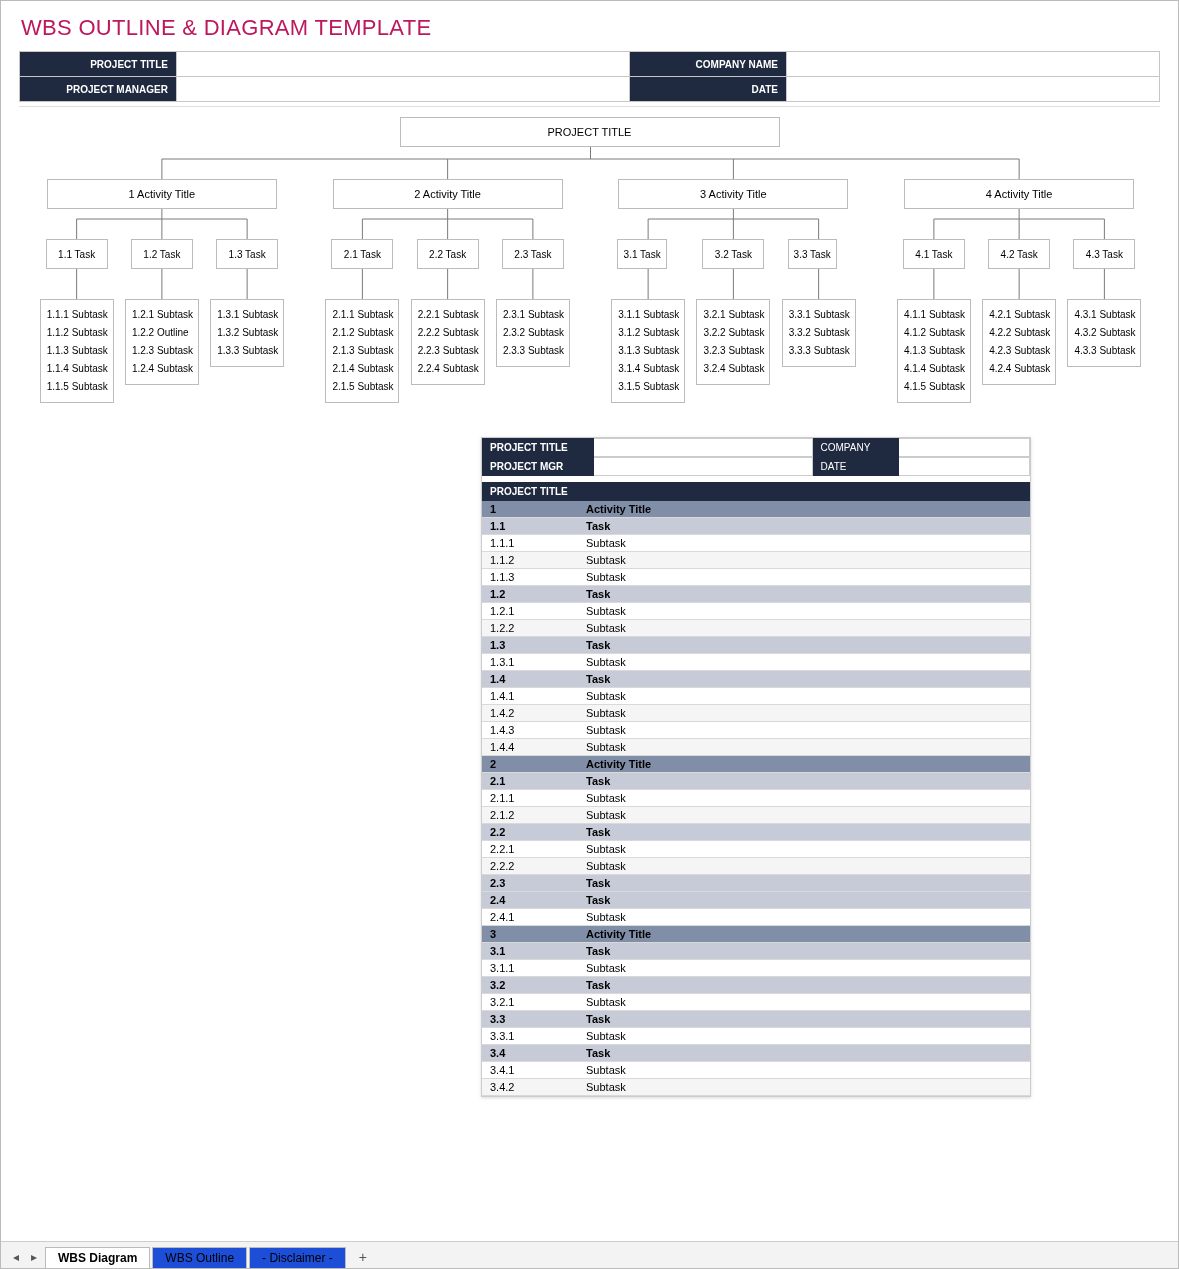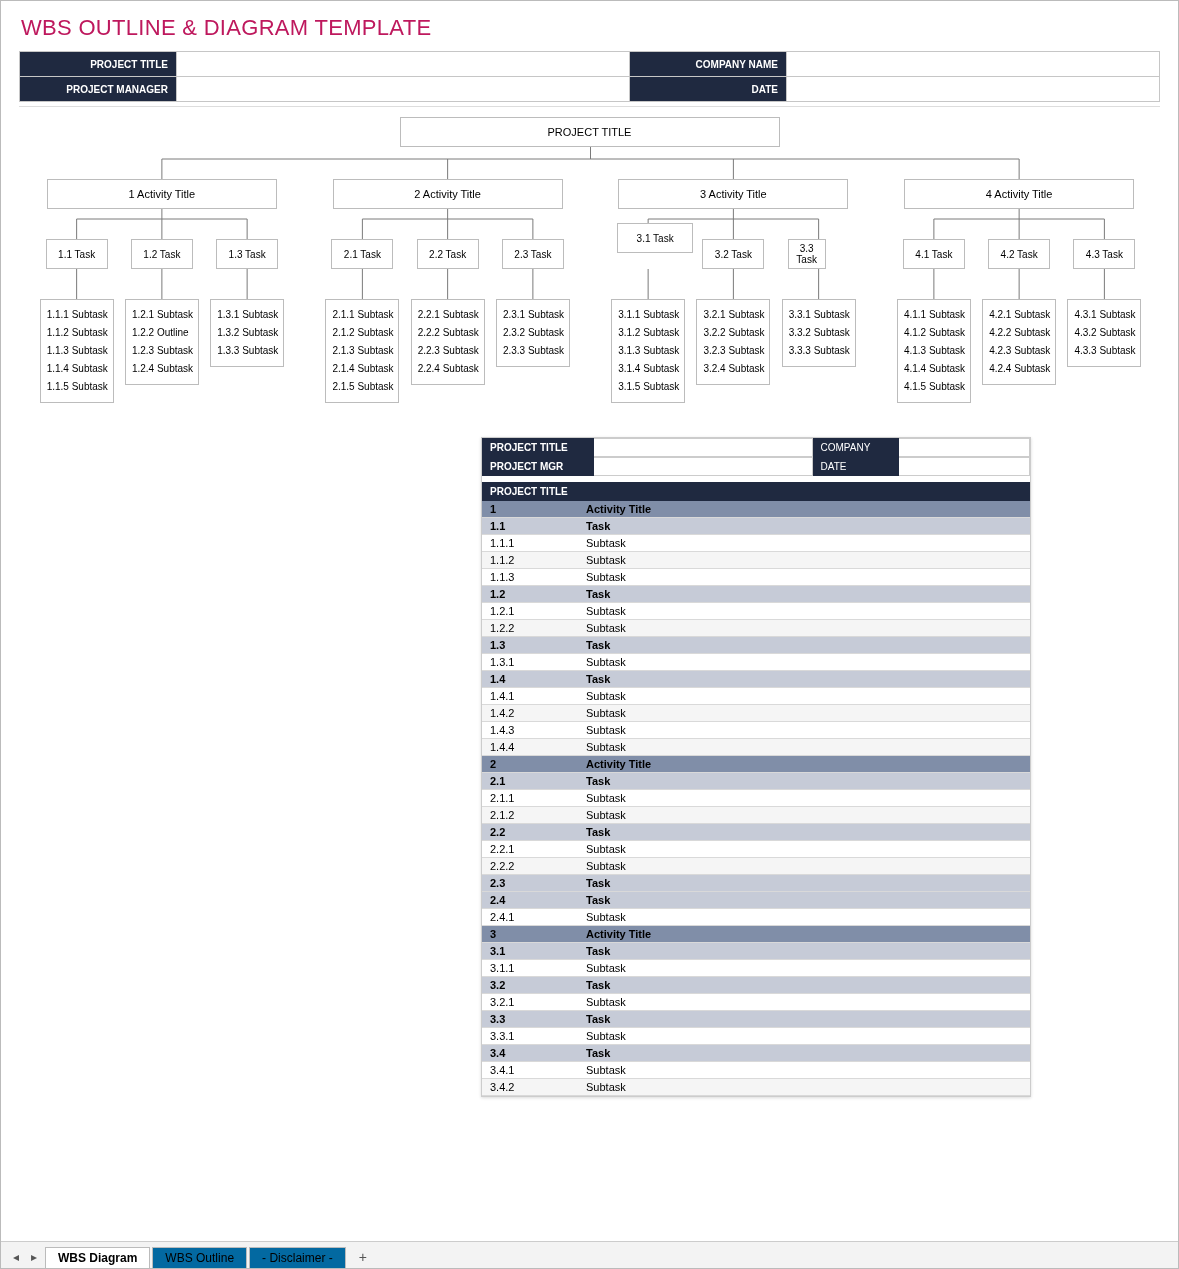--- a/index.html
+++ b/index.html
@@ -33,21 +33,21 @@
 .orow{display:flex;border-bottom:1px solid #d9d9d9}
 .orow .c1{width:80px;padding:2px 8px}
 .orow .c2{flex:1;padding:2px 8px}
 .st-at{background:#808ea8;color:#000;font-weight:700}
 .st-tk{background:#c6cbd7;font-weight:700}
 .st-sub{background:#fff}
 .st-sub.alt{background:#f5f5f5}
 
 .tabs{position:absolute;left:0;right:0;bottom:0;height:26px;border-top:1px solid #ccc;background:#f3f3f3;display:flex;align-items:flex-end;font-size:12px;padding-left:6px}
 .tabs .nav{width:18px;height:22px;display:flex;align-items:center;justify-content:center;color:#555}
-.tabs .tab{border:1px solid #bbb;border-bottom:none;padding:3px 12px;margin-left:2px;background:#0369a1;cursor:pointer;font-size:12px}
+.tabs .tab{border:1px solid #bbb;border-bottom:none;padding:3px 12px;margin-left:2px;background:#1d4ed8;cursor:pointer;font-size:12px}
 .tabs .tab.active{background:#fff;font-weight:700}
 .tabs .plus{width:22px;text-align:center;font-size:14px;padding:3px 6px;color:#555;cursor:pointer}
 hr.sep{border:none;border-top:1px solid #ddd;margin:0 0 8px 0}
 </style>
 </head>
 <body>
 
 <div class="page">
   <div class="title">WBS OUTLINE &amp; DIAGRAM TEMPLATE</div>
 
@@ -150,36 +150,36 @@
         <div>2.2.2 Subtask</div>
         <div>2.2.3 Subtask</div>
         <div>2.2.4 Subtask</div>
       </div>
       <div class="node task" style="left: 482.875px; top: 122px; width: 62px;">2.3 Task</div>
       <div class="node subs" style="left: 476.875px; top: 182px; width: 74px;">
         <div>2.3.1 Subtask</div>
         <div>2.3.2 Subtask</div>
         <div>2.3.3 Subtask</div>
       </div>
-      <div class="node task" style="left: 598.125px; top: 106px; width: 76px;">3.1 Task</div>
+      <div class="node task" style="left: 598.125px; top: 122px; width: 50px;">3.1 Task</div>
       <div class="node subs" style="left: 592.125px; top: 182px; width: 74px;">
         <div>3.1.1 Subtask</div>
         <div>3.1.2 Subtask</div>
         <div>3.1.3 Subtask</div>
         <div>3.1.4 Subtask</div>
         <div>3.1.5 Subtask</div>
       </div>
       <div class="node task" style="left: 683.375px; top: 122px; width: 62px;">3.2 Task</div>
       <div class="node subs" style="left: 677.375px; top: 182px; width: 74px;">
         <div>3.2.1 Subtask</div>
         <div>3.2.2 Subtask</div>
         <div>3.2.3 Subtask</div>
         <div>3.2.4 Subtask</div>
       </div>
-      <div class="node task" style="left: 768.625px; top: 122px; width: 38px;">3.3 Task</div>
+      <div class="node task" style="left: 768.625px; top: 122px; width: 49px;">3.3 Task</div>
       <div class="node subs" style="left: 762.625px; top: 182px; width: 74px;">
         <div>3.3.1 Subtask</div>
         <div>3.3.2 Subtask</div>
         <div>3.3.3 Subtask</div>
       </div>
       <div class="node task" style="left: 883.875px; top: 122px; width: 62px;">4.1 Task</div>
       <div class="node subs" style="left: 877.875px; top: 182px; width: 74px;">
         <div>4.1.1 Subtask</div>
         <div>4.1.2 Subtask</div>
         <div>4.1.3 Subtask</div>

